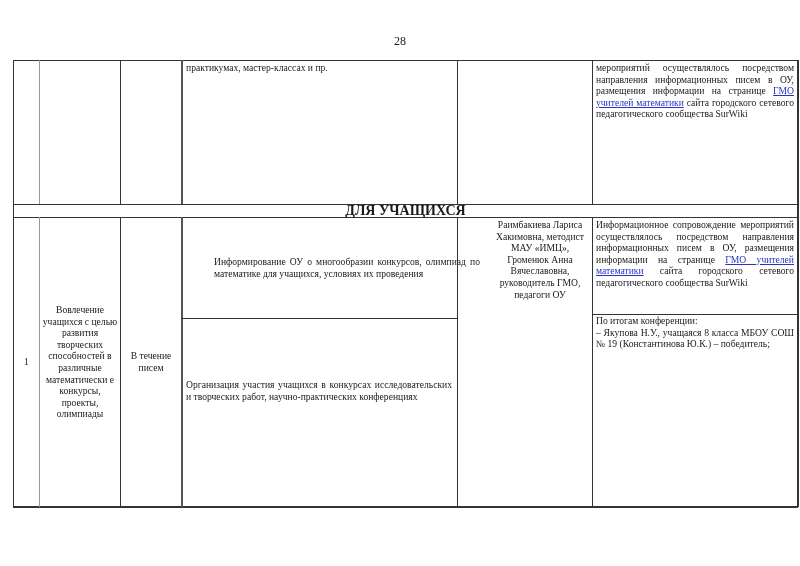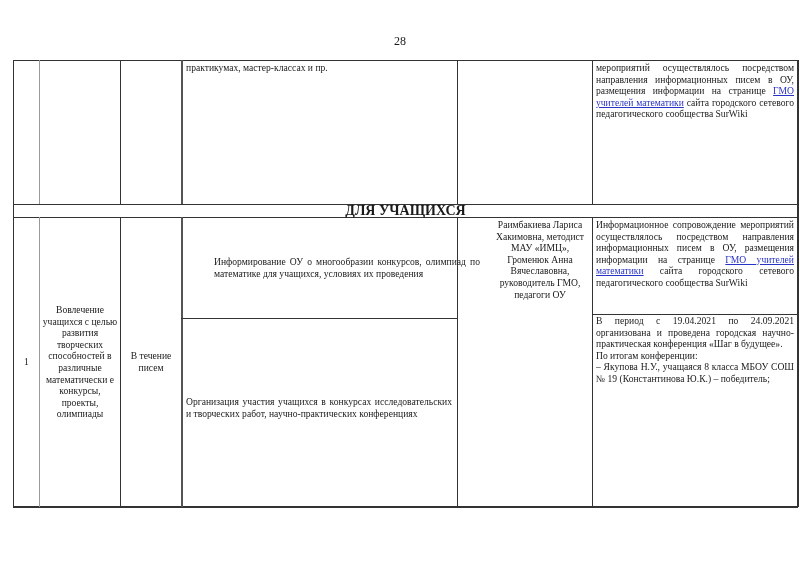--- a/index.html
+++ b/index.html
@@ -53,25 +53,24 @@
 <div class="cell hdr" style="left:14px; top:205px; width:783px; line-height:12px;">ДЛЯ УЧАЩИХСЯ</div>
 
 <div class="cell center" style="left:14px; top:356px; width:25px;">1</div>
 
 <div class="cell center" style="left:41px; top:304px; width:78px;">Вовлечение учащихся с целью развития творческих способностей в различные математически е конкурсы, проекты, олимпиады</div>
 
 <div class="cell center" style="left:122px; top:350px; width:58px;">В течение писем</div>
 
 <div class="cell just" style="left:186px; top:256px; width:266px;margin-left:28px;">Информирование ОУ о многообразии конкурсов, олимпиад по математике для учащихся, условиях их проведения</div>
 
-<div class="cell just" style="left:186px; top:396px; width:266px;">Организация участия учащихся в конкурсах исследовательских и творческих работ, научно-практических конференциях</div>
+<div class="cell just" style="left:186px; top:379px; width:266px;">Организация участия учащихся в конкурсах исследовательских и творческих работ, научно-практических конференциях</div>
 
 <div class="cell center" style="left:459px; top:219px; width:132px;padding-left:30px;">Раимбакиева Лариса Хакимовна, методист МАУ «ИМЦ», Громенюк Анна Вячеславовна, руководитель ГМО, педагоги ОУ</div>
 
 <div class="cell just" style="left:596px; top:219px; width:198px;">
   <span>Информационное сопровождение мероприятий осуществлялось посредством направления информационных писем в ОУ, размещения информации на странице </span><a class="link">ГМО учителей математики</a><span> сайта городского сетевого педагогического сообщества SurWiki</span>
 </div>
 
 <div class="cell just" style="left:596px; top:315px; width:198px; height:191px; overflow:hidden;">
-  <div>В период с 19.04.2021 по 24.09.2021 организована и проведена городская научно-практическая конференция «Шаг в будущее».</div>
   <div>По итогам конференции:</div>
   <div>– Якупова Н.У., учащаяся 8 класса МБОУ СОШ № 19 (Константинова Ю.К.) – победитель;</div>
 </div>
 
 </body></html>

